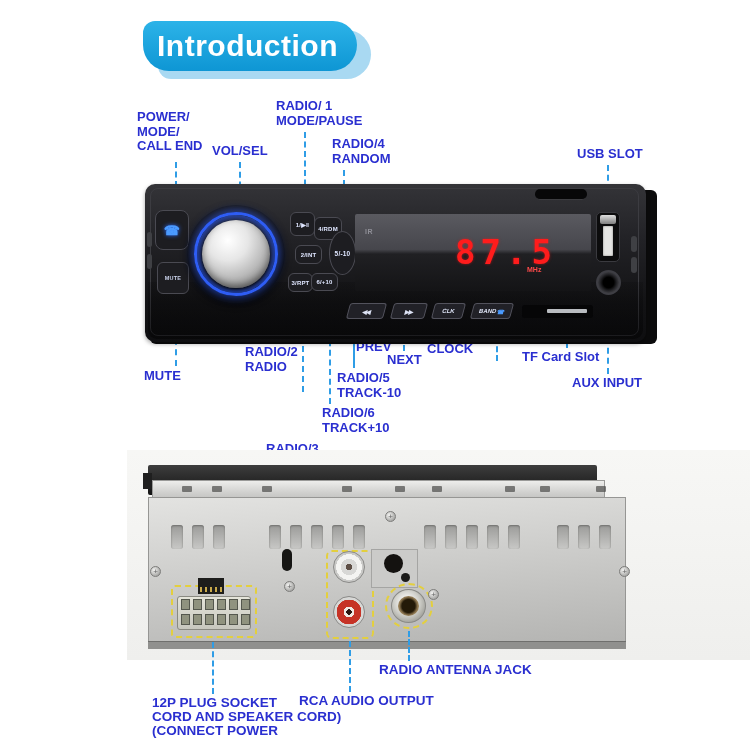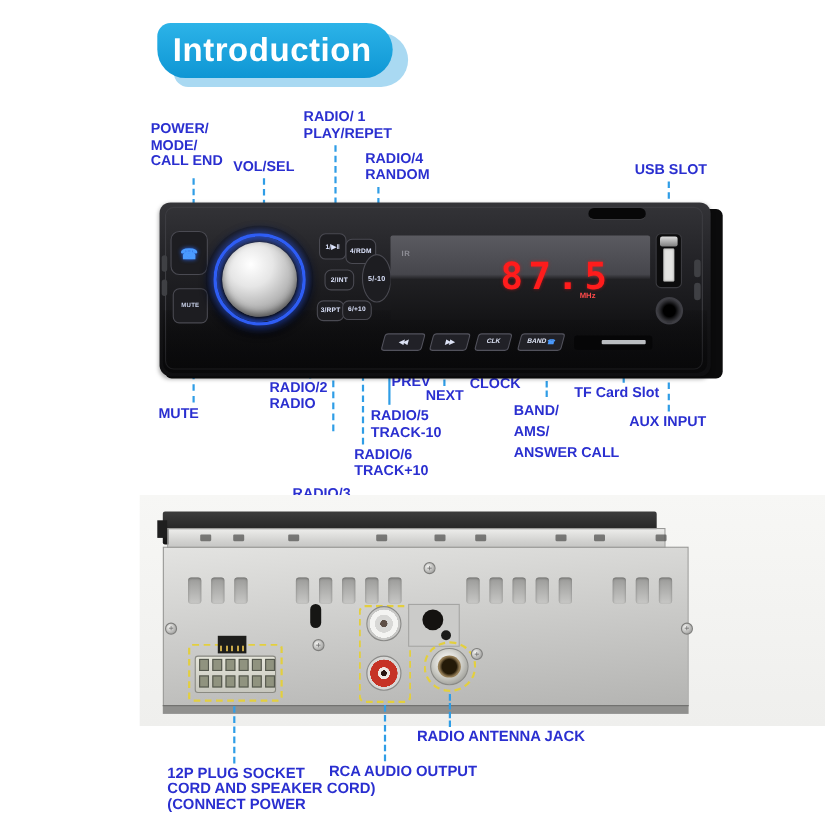--- a/index.html
+++ b/index.html
@@ -166,21 +166,21 @@
   <div class="co" id="co-power">
     <span>POWER/</span>
     <span>MODE/</span>
     <span>CALL END</span>
   </div>
   <div class="co" id="co-volsel">
     <span>VOL/SEL</span>
   </div>
   <div class="co" id="co-radio1">
     <span>RADIO/ 1</span>
-    <span>PLAY/REPET</span>
+    <span>MODE/PAUSE</span>
   </div>
   <div class="co" id="co-radio4">
     <span>RADIO/4</span>
     <span>RANDOM</span>
   </div>
   <div class="co" id="co-usb">
     <span>USB SLOT</span>
   </div>
   <div class="co" id="co-mute">
     <span>MUTE</span>
@@ -202,25 +202,20 @@
     <span>TRACK+10</span>
   </div>
   <div class="co" id="co-prev">
     <span>PREV</span>
   </div>
   <div class="co" id="co-next">
     <span>NEXT</span>
   </div>
   <div class="co" id="co-clock">
     <span>CLOCK</span>
-  </div>
-  <div class="co" id="co-band">
-    <span>BAND/</span>
-    <span>AMS/</span>
-    <span>ANSWER CALL</span>
   </div>
   <div class="co" id="co-tf">
     <span>TF Card Slot</span>
   </div>
   <div class="co" id="co-aux">
     <span>AUX INPUT</span>
   </div>
 
   <div class="ld" style="left:175px;top:162px;height:44px"></div>
   <div class="ld" style="left:239px;top:162px;height:84px"></div>

